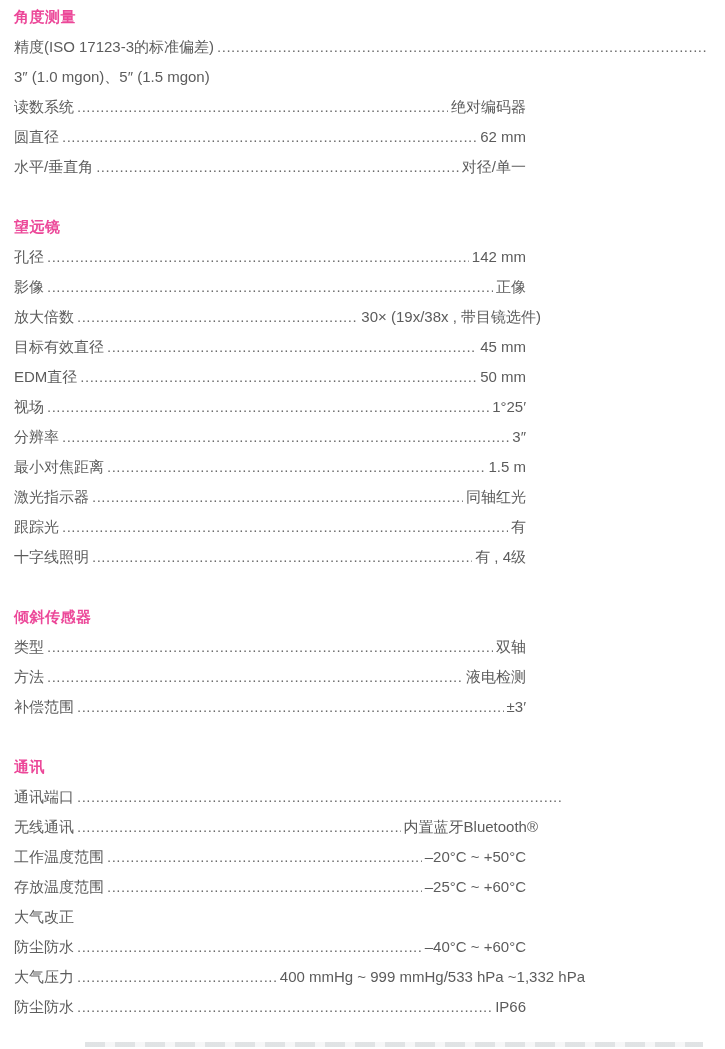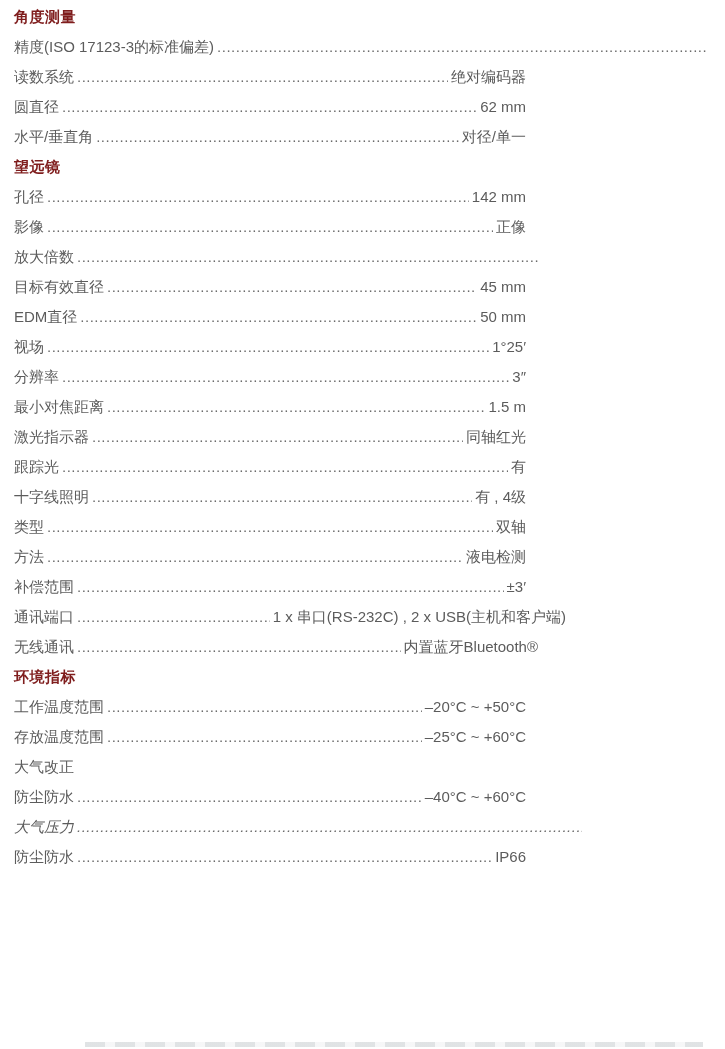--- a/index.html
+++ b/index.html
@@ -19,21 +19,21 @@
   .doc {
     padding: 2px 0 0 14px;
   }
   .row {
     height: 30px;
     line-height: 30px;
     white-space: nowrap;
   }
   .heading {
     font-weight: bold;
-    color: #7f1d1d;
+    color: #ec4899;
     letter-spacing: 0.5px;
   }
   .spec {
     display: flex;
     align-items: baseline;
     width: 512px;
   }
   .spec .lbl  { flex: none; }
   .spec .val  { flex: none; }
   .spec .dots {
@@ -41,22 +41,22 @@
     overflow: hidden;
     white-space: nowrap;
     margin: 0 3px;
     color: #6b6b6b;
     letter-spacing: 0.5px;
   }
   .row-w695 { width: 695px; }
   .row-w527 { width: 527px; justify-content: flex-end; }
   .row-w552 { width: 552px; justify-content: flex-end; }
   .row-w524 { width: 524px; }
-  .row-w571 { width: 571px; font-style: italic; }
-  .section { }
+  .row-w571 { width: 571px; }
+  .section { margin-top: 30px; }
   .section.flush { margin-top: 0; }
   .section:first-child { margin-top: 0; }
   
   .cutoff-strip {
     position: absolute;
     left: 85px;
     top: 1042px;
     width: 618px;
     height: 5px;
     background: repeating-linear-gradient(
@@ -71,20 +71,21 @@
 <body>
 
 <div class="doc">
 
   <div class="section">
     <div class="row heading">角度测量</div>
     <div class="row spec row-w695">
       <span class="lbl">精度(ISO 17123-3的标准偏差)</span>
       <span class="dots">............................................................................................................................................................................................................................................................................................................</span>
     </div>
+    <div class="row plain">3″ (1.0 mgon)、5″ (1.5 mgon)</div>
     <div class="row spec">
       <span class="lbl">读数系统</span>
       <span class="dots">............................................................................................................................................................................................................................................................................................................</span>
       <span class="val">绝对编码器</span>
     </div>
     <div class="row spec">
       <span class="lbl">圆直径</span>
       <span class="dots">............................................................................................................................................................................................................................................................................................................</span>
       <span class="val">62 mm</span>
     </div>
@@ -103,20 +104,21 @@
       <span class="val">142 mm</span>
     </div>
     <div class="row spec">
       <span class="lbl">影像</span>
       <span class="dots">............................................................................................................................................................................................................................................................................................................</span>
       <span class="val">正像</span>
     </div>
     <div class="row spec row-w527">
       <span class="lbl">放大倍数</span>
       <span class="dots">............................................................................................................................................................................................................................................................................................................</span>
+      <span class="val">30× (19x/38x , 带目镜选件)</span>
     </div>
     <div class="row spec">
       <span class="lbl">目标有效直径</span>
       <span class="dots">............................................................................................................................................................................................................................................................................................................</span>
       <span class="val">45 mm</span>
     </div>
     <div class="row spec">
       <span class="lbl">EDM直径</span>
       <span class="dots">............................................................................................................................................................................................................................................................................................................</span>
       <span class="val">50 mm</span>
@@ -147,71 +149,72 @@
       <span class="val">有</span>
     </div>
     <div class="row spec">
       <span class="lbl">十字线照明</span>
       <span class="dots">............................................................................................................................................................................................................................................................................................................</span>
       <span class="val">有 , 4级</span>
     </div>
   </div>
 
   <div class="section">
+    <div class="row heading">倾斜传感器</div>
     <div class="row spec">
       <span class="lbl">类型</span>
       <span class="dots">............................................................................................................................................................................................................................................................................................................</span>
       <span class="val">双轴</span>
     </div>
     <div class="row spec">
       <span class="lbl">方法</span>
       <span class="dots">............................................................................................................................................................................................................................................................................................................</span>
       <span class="val">液电检测</span>
     </div>
     <div class="row spec">
       <span class="lbl">补偿范围</span>
       <span class="dots">............................................................................................................................................................................................................................................................................................................</span>
       <span class="val">±3′</span>
     </div>
   </div>
 
   <div class="section">
+    <div class="row heading">通讯</div>
     <div class="row spec row-w552">
       <span class="lbl">通讯端口</span>
       <span class="dots">............................................................................................................................................................................................................................................................................................................</span>
-      <span class="val">1 x 串口(RS-232C) , 2 x USB(主机和客户端)</span>
     </div>
     <div class="row spec row-w524">
       <span class="lbl">无线通讯</span>
       <span class="dots">............................................................................................................................................................................................................................................................................................................</span>
       <span class="val">内置蓝牙Bluetooth®</span>
     </div>
   </div>
 
   <div class="section flush">
-    <div class="row heading">环境指标</div>
     <div class="row spec">
       <span class="lbl">工作温度范围</span>
       <span class="dots">............................................................................................................................................................................................................................................................................................................</span>
       <span class="val">–20°C ~ +50°C</span>
     </div>
     <div class="row spec">
       <span class="lbl">存放温度范围</span>
       <span class="dots">............................................................................................................................................................................................................................................................................................................</span>
       <span class="val">–25°C ~ +60°C</span>
     </div>
     <div class="row plain">大气改正</div>
     <div class="row spec">
       <span class="lbl">防尘防水</span>
       <span class="dots">............................................................................................................................................................................................................................................................................................................</span>
       <span class="val">–40°C ~ +60°C</span>
     </div>
     <div class="row spec row-w571">
       <span class="lbl">大气压力</span>
       <span class="dots">............................................................................................................................................................................................................................................................................................................</span>
+      <span class="val">400 mmHg ~ 999 mmHg/533 hPa ~1,332 hPa</span>
     </div>
     <div class="row spec">
       <span class="lbl">防尘防水</span>
       <span class="dots">............................................................................................................................................................................................................................................................................................................</span>
       <span class="val">IP66</span>
     </div>
   </div>
 
 </div>
 

